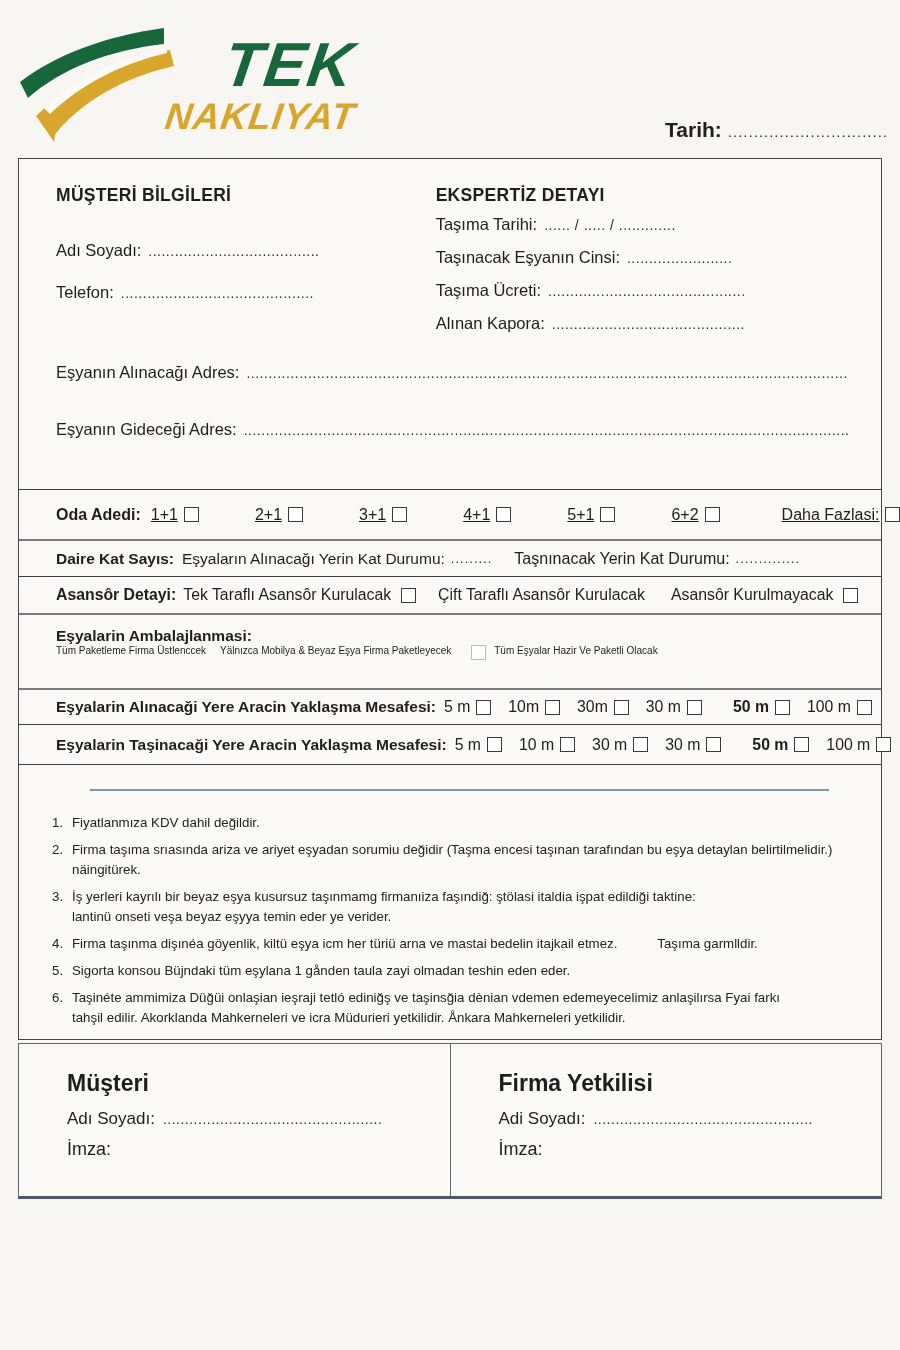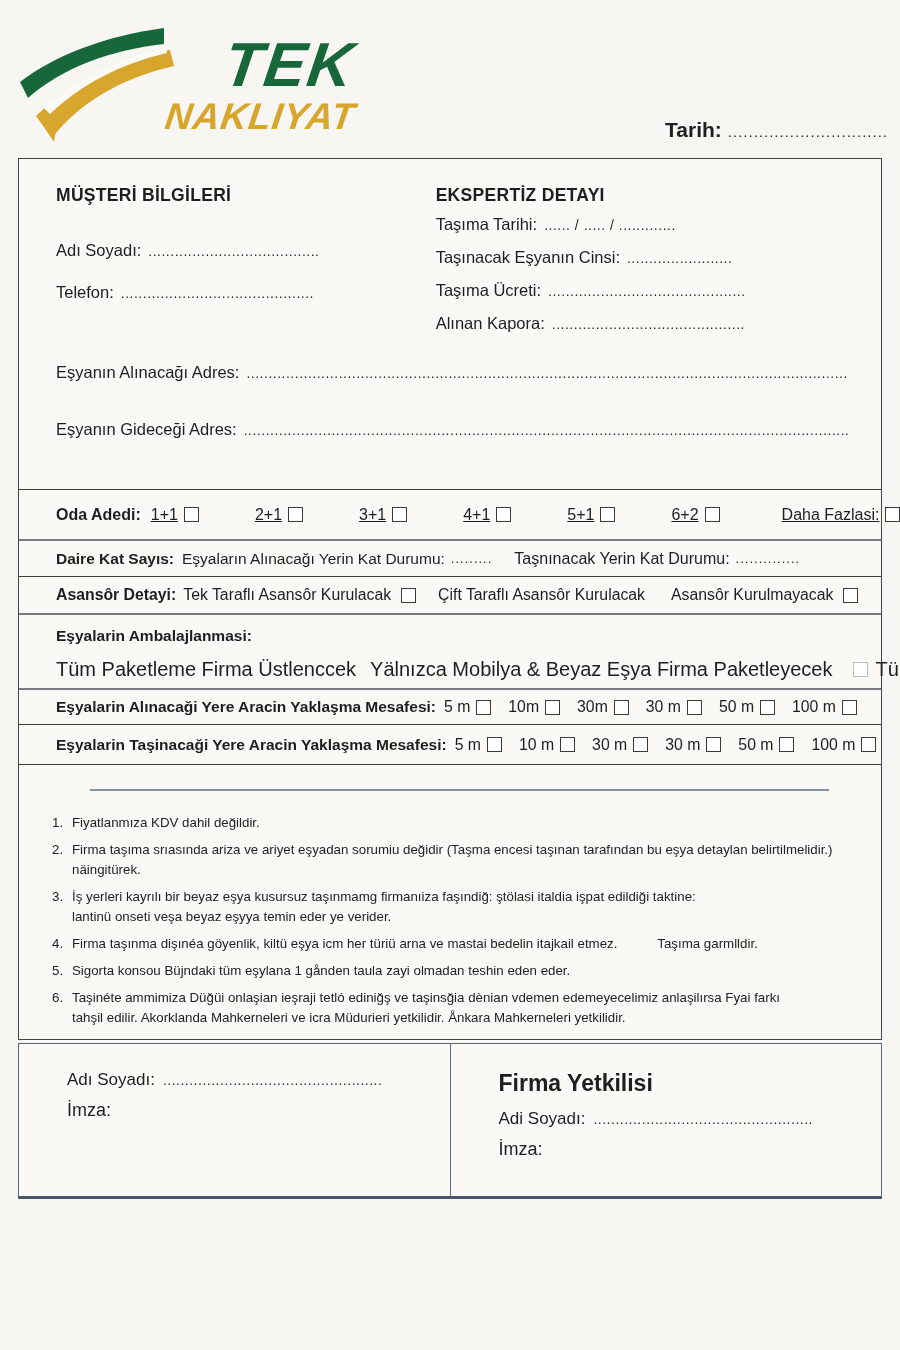--- a/index.html
+++ b/index.html
@@ -66,30 +66,30 @@
   .floor .to{margin-left:22px;font-size:16px;}
   .dotsm{letter-spacing:1px;color:#2a2a2a;font-size:13px;}
 
   .elevator{height:37px;font-size:15.8px;}
   .elevator b{margin-right:7px;}
   .elevator .seg{margin-right:4px;}
   .elevator .gap{margin-left:22px;}
 
   .packaging{height:75px;box-sizing:border-box;padding:12px 14px 0 37px;flex:none;}
   .pack-title{font-size:15.5px;font-weight:700;}
-  .pack-opts{margin-top:13px;font-size:20px;white-space:nowrap;display:flex;align-items:center;}
+  .pack-opts{font-size:10px;white-space:nowrap;display:flex;align-items:flex-start;}
   .pack-opts .seg{margin-right:14px;}
   .pack-opts .seg.last{margin-left:8px;margin-right:0;}
 
   .dist{font-size:15.8px;}
   .dist1{height:36px;}
   .dist2{height:40px;}
   .dist b{margin-right:8px;font-size:15.5px;}
   .dist .opt{display:inline-flex;align-items:center;margin-right:17px;}
-  .dist .opt.wide{}
+  .dist .opt.wide{margin-left:14px;font-weight:bold;}
   .dist .opt:last-child{margin-right:0;}
 
   .terms{flex:1;box-sizing:border-box;padding:20px 30px 0 33px;}
   .rule{height:2px;background:#8593a5;border:none;margin:4px 22px 22px 38px;}
   .term{display:flex;font-size:13.3px;line-height:1.5;margin-bottom:7px;color:#222;}
   .term .num{width:20px;flex:none;}
   .term .txt{flex:1;}
   .term .line2{padding-left:0;}
   .term .line2:empty{display:none;}
 
@@ -313,20 +313,21 @@
       </div>
       <div class="term">
         <span class="num">6.</span>
         <span class="txt"><span>Taşinéte ammimiza Düğüi onlaşian ieşraji tetló ediniğş ve taşinsğia dènian vdemen edemeyecelimiz anlaşilırsa Fyai farkı</span><div class="line2">tahşil edilir. Akorklanda Mahkerneleri ve icra Müdurieri yetkilidir. Ånkara Mahkerneleri yetkilidir.</div></span>
       </div>
     </div>
   </div>
 
   <div class="sign-row">
     <div class="sign-box first">
+      <h3 class="sign-title">Müşteri</h3>
       <div class="sign-field">
         <span class="lbl">Adı Soyadı:</span>
         <span class="dots">..................................................</span>
       </div>
       <div class="imza">İmza:</div>
     </div>
     <div class="sign-box">
       <h3 class="sign-title">Firma Yetkilisi</h3>
       <div class="sign-field">
         <span class="lbl">Adi Soyadı:</span>

